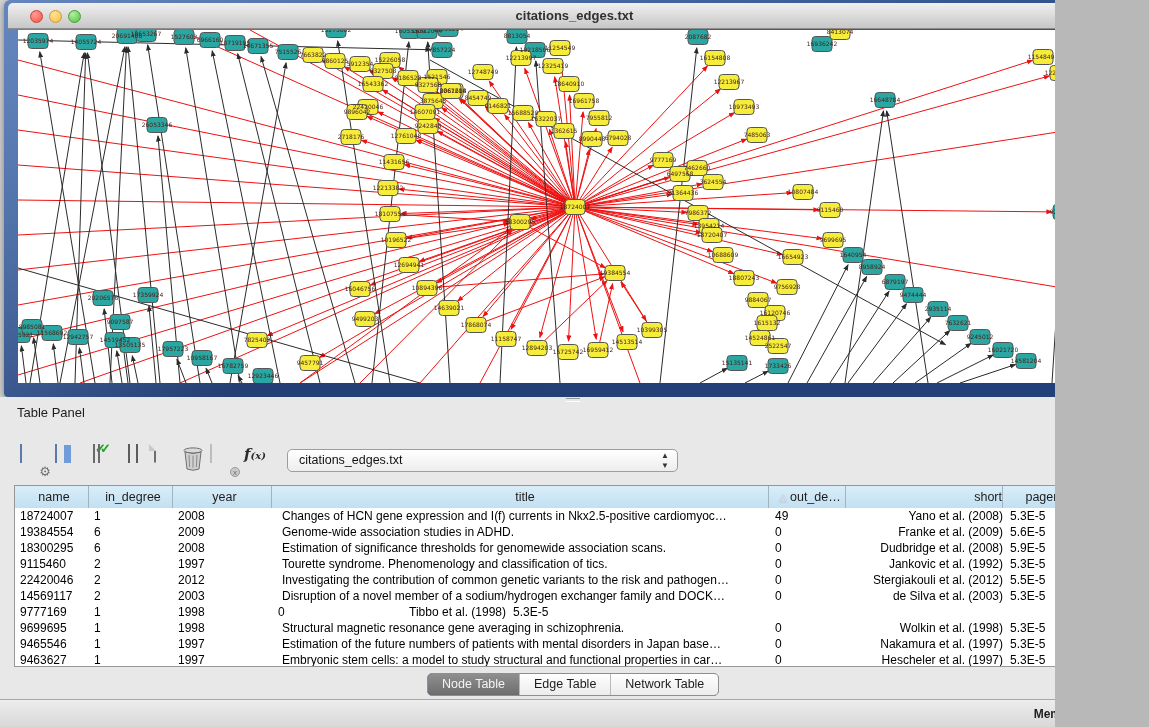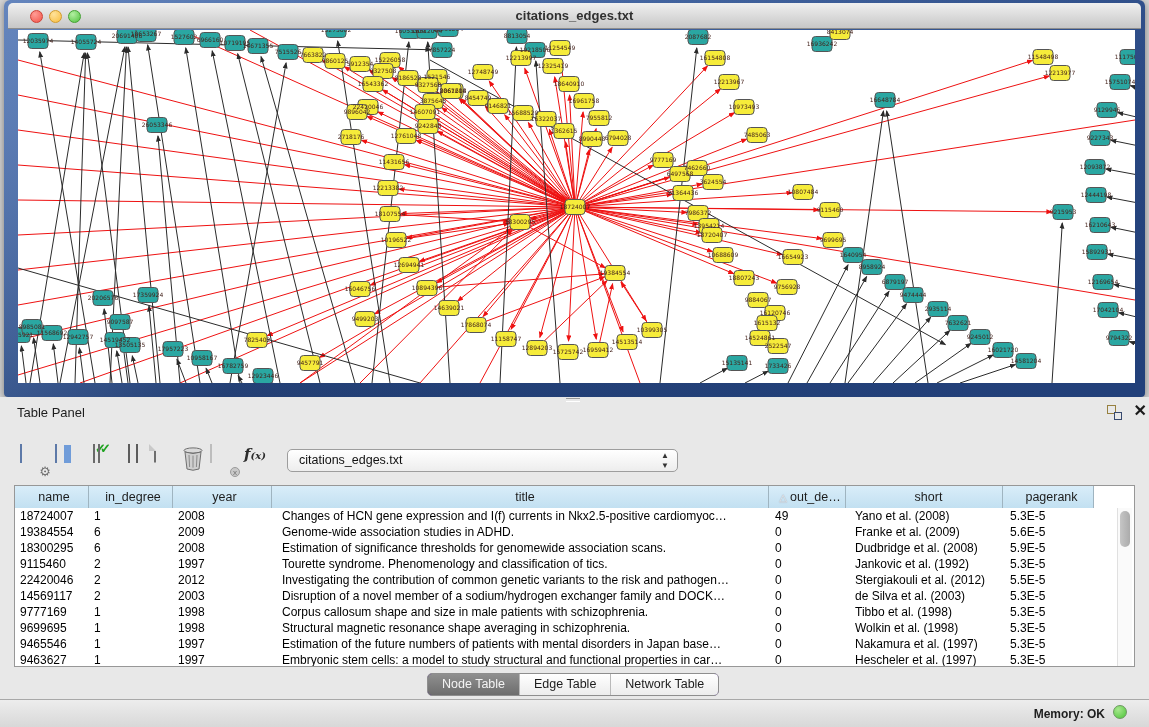--- a/index.html
+++ b/index.html
@@ -1,17 +1,17 @@
 <!DOCTYPE html>
 <html><head>
 <meta charset="utf-8">
 <style>
   * { margin:0; padding:0; box-sizing:border-box; }
   body { font-family:"Liberation Sans", sans-serif; background:#b8b8b8; }
-  .screen { position:relative; width:1149px; height:727px; background:#d6d6d6; overflow:hidden; }
+  .screen { position:relative; width:1055px; height:727px; background:#d6d6d6; overflow:hidden; }
 
   
   .net-window { position:absolute; left:4px; top:0; width:1141px; height:397px;
     background:linear-gradient(135deg,#6485bd 0%,#3554904d 40%,#22407a 100%), linear-gradient(#4a6da8,#1b3668);
     border-radius:6px 6px 4px 4px; box-shadow:0 2px 8px rgba(0,0,0,.45); }
   .titlebar { position:absolute; left:4px; top:3px; right:4px; height:26px;
     background:linear-gradient(#f0f0f0,#c7c7c7); border-radius:5px 5px 0 0;
     border-bottom:1px solid #8d8d8d; }
   .traffic { position:absolute; top:7px; width:13px; height:13px; border-radius:50%; }
   .t-red   { left:22px; background:radial-gradient(circle at 35% 30%,#ff9d96,#f25449); border:1px solid #ce4136; }
@@ -65,21 +65,21 @@
     background:#fff; border:1px solid #979797; overflow:hidden; }
   .thead { display:flex; height:22px; border-bottom:3px solid #84cc16; }
   .th { height:22px; background:linear-gradient(#d9edf9,#c2e0f1); border-right:1px solid #9fb4c0;
     font-size:12.5px; color:#1c1c1c; text-align:center; line-height:22px;
     white-space:nowrap; overflow:hidden; cursor:pointer; }
   .th .sort-tri { font-size:10px; color:#f8f8f8; text-shadow:0 0 1px #667; margin-right:3px; }
   .th-filler { flex:1; background:#fff; border-right:none; }
   .tr { display:flex; height:16px; }
   .td { height:16px; font-size:12px; color:#000; white-space:nowrap; overflow:hidden; line-height:16px; }
   .c0{width:74px; padding-left:5px;} .c1{width:84px; padding-left:5px;} .c2{width:99px; padding-left:5px;}
-  .c3{width:497px; padding-left:10px;} .c4{width:77px; padding-left:6px;} .c5{width:157px; padding-left:9px;}
+  .c3{width:497px; padding-left:10px;} .c4{width:77px; padding-left:6px;} .c5{width:157px; padding-left:9px;text-align:right;}
   .c6{width:91px; padding-left:7px;}
   .vscroll { position:absolute; right:2px; top:22px; bottom:0; width:15px; background:#fafafa; border-left:1px solid #e0e0e0; }
   .vthumb { position:absolute; left:2px; top:3px; width:10px; height:36px; background:linear-gradient(90deg,#c6c6c6,#ababab); border-radius:6px; }
 
   
   .table-tabs { position:absolute; left:427px; top:276px; height:23px; display:flex;
     border:1px solid #8e8e8e; border-radius:5px; overflow:hidden; background:#4c1d95; }
   .seg { height:100%; font-size:12.5px; line-height:21px; text-align:center; padding:0 14px;
     background:linear-gradient(#ffffff,#ececec); color:#1c1c1c; border-right:1px solid #b9b9b9; cursor:pointer; }
   .seg:last-child { border-right:none; }
@@ -663,30 +663,29 @@
             <div class="td c2">2003</div>
             <div class="td c3">Disruption of a novel member of a sodium/hydrogen exchanger family and DOCK…</div>
             <div class="td c4">0</div>
             <div class="td c5">de Silva et al. (2003)</div>
             <div class="td c6">5.3E-5</div>
           </div>
           <div class="tr">
             <div class="td c0">9777169</div>
             <div class="td c1">1</div>
             <div class="td c2">1998</div>
-            <div class="td c3">Corpus callosum shape and size in male patients with schizophrenia.</div>
             <div class="td c4">0</div>
             <div class="td c5">Tibbo et al. (1998)</div>
             <div class="td c6">5.3E-5</div>
           </div>
           <div class="tr">
             <div class="td c0">9699695</div>
             <div class="td c1">1</div>
             <div class="td c2">1998</div>
-            <div class="td c3">Structural magnetic resonance shape averaging in schizophrenia.</div>
+            <div class="td c3">Structural magnetic resonance gene averaging in schizophrenia.</div>
             <div class="td c4">0</div>
             <div class="td c5">Wolkin et al. (1998)</div>
             <div class="td c6">5.3E-5</div>
           </div>
           <div class="tr">
             <div class="td c0">9465546</div>
             <div class="td c1">1</div>
             <div class="td c2">1997</div>
             <div class="td c3">Estimation of the future numbers of patients with mental disorders in Japan base…</div>
             <div class="td c4">0</div>

